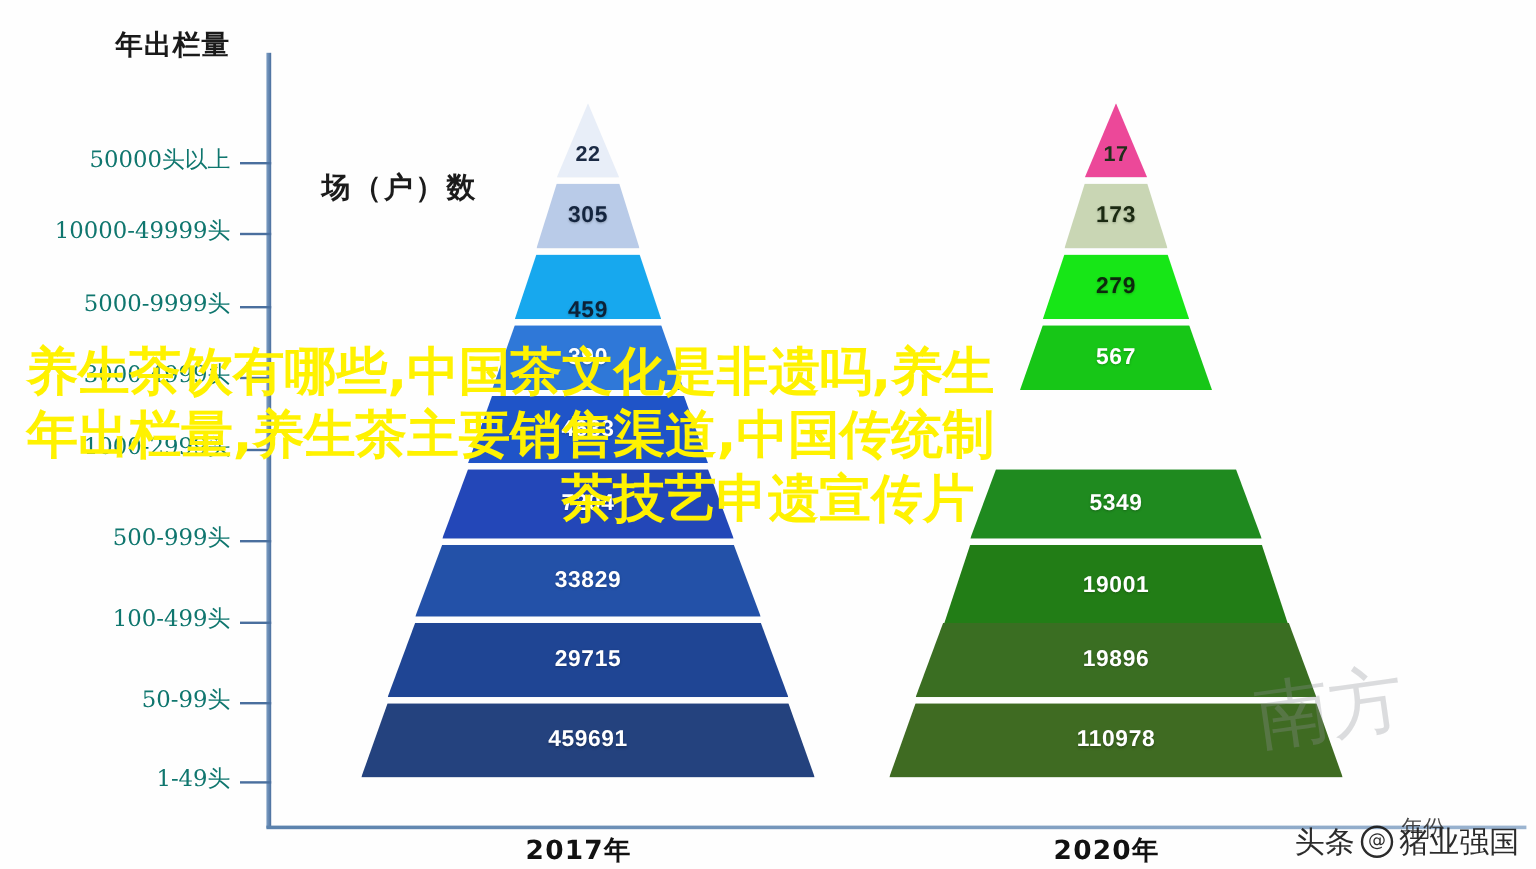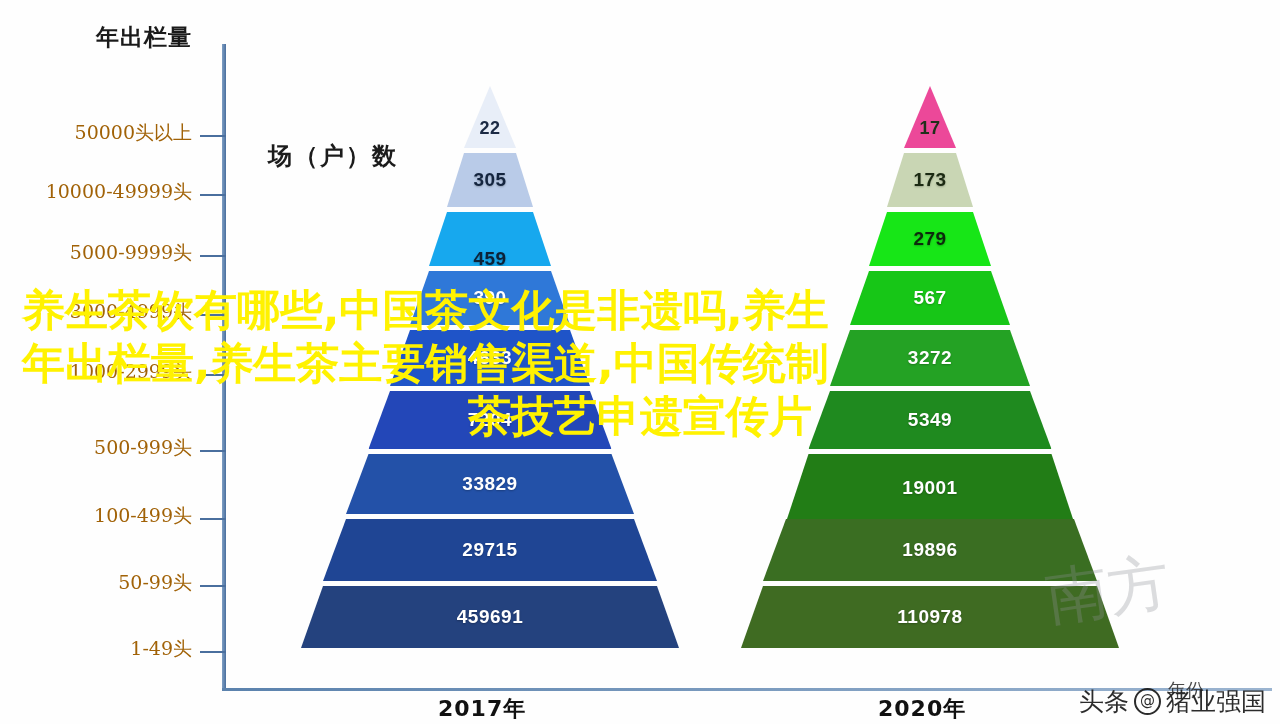--- a/index.html
+++ b/index.html
@@ -37,21 +37,21 @@
     position:absolute;left:1168px;top:678px;
     font-size:18px;color:#2a2a2a;
     font-family:"DejaVu Serif","Liberation Serif",serif;
     white-space:nowrap;opacity:.85;
   }
 
   
   .tick-row{position:absolute;left:0;width:226px;height:1px;}
   .tick-label{
     position:absolute;right:34px;top:-15px;
-    font-size:19px;color:#a16207;white-space:nowrap;text-align:right;
+    font-size:19px;color:#0f766e;white-space:nowrap;text-align:right;
     font-family:"DejaVu Serif","Liberation Serif",serif;
   }
   .tick-mark{
     position:absolute;right:0;top:0;width:26px;height:2px;background:#4a6f9e;
   }
 
   .legend-label{
     position:absolute;left:268px;top:140px;
     font-size:24px;color:#1b1b1b;letter-spacing:2px;white-space:nowrap;
     font-family:"DejaVu Serif","Liberation Serif",serif;font-weight:600;
@@ -204,23 +204,20 @@
       </div>
       <div class="level" style="top: 67px; width: 86px; height: 54px; background: linear-gradient(rgb(201, 214, 180), rgb(201, 214, 180)); clip-path: polygon(19.77% 0%, 80.23% 0%, 100% 100%, 0% 100%); filter: drop-shadow(rgba(50, 70, 100, 0.3) 0px 3px 3px);">
         <span class="val" style="color: rgb(27, 42, 18);">173</span>
       </div>
       <div class="level" style="top: 126px; width: 122px; height: 54px; background: linear-gradient(rgb(23, 230, 23), rgb(23, 230, 23)); clip-path: polygon(14.75% 0%, 85.25% 0%, 100% 100%, 0% 100%); filter: drop-shadow(rgba(50, 70, 100, 0.3) 0px 3px 3px);">
         <span class="val" style="color: rgb(13, 42, 13);">279</span>
       </div>
       <div class="level" style="top: 185px; width: 160px; height: 54px; background: linear-gradient(rgb(23, 198, 23), rgb(23, 198, 23)); clip-path: polygon(11.88% 0%, 88.13% 0%, 100% 100%, 0% 100%); filter: drop-shadow(rgba(50, 70, 100, 0.3) 0px 3px 3px);">
         <span class="val" style="color: rgb(255, 255, 255);">567</span>
       </div>
-      <div class="level" style="top: 244px; width: 200px; height: 56px; background: linear-gradient(rgb(36, 162, 36), rgb(36, 162, 36)); clip-path: polygon(10% 0%, 90% 0%, 100% 100%, 0% 100%); filter: drop-shadow(rgba(50, 70, 100, 0.3) 0px 3px 3px);">
-        <span class="val" style="color: rgb(255, 255, 255);">3272</span>
-      </div>
       <div class="level" style="top: 305px; width: 243px; height: 58px; background: linear-gradient(rgb(31, 138, 31), rgb(31, 138, 31)); clip-path: polygon(8.85% 0%, 91.15% 0%, 100% 100%, 0% 100%); filter: drop-shadow(rgba(50, 70, 100, 0.3) 0px 3px 3px);">
         <span class="val" style="color: rgb(255, 255, 255);">5349</span>
       </div>
       <div class="level" style="top: 368px; width: 288px; height: 68px; background: linear-gradient(rgb(34, 125, 22), rgb(34, 125, 22)); clip-path: polygon(7.81% 0%, 92.19% 0%, 100% 100%, 0% 100%); filter: drop-shadow(rgba(50, 70, 100, 0.3) 0px 3px 3px);">
         <span class="val" style="color: rgb(255, 255, 255);">19001</span>
       </div>
       <div class="level" style="top: 433px; width: 334px; height: 62px; background: linear-gradient(rgb(58, 110, 34), rgb(58, 110, 34)); clip-path: polygon(6.89% 0%, 93.11% 0%, 100% 100%, 0% 100%); filter: drop-shadow(rgba(50, 70, 100, 0.3) 0px 3px 3px);">
         <span class="val" style="color: rgb(255, 255, 255);">19896</span>
       </div>
       <div class="level" style="top: 500px; width: 378px; height: 62px; background: linear-gradient(rgb(63, 107, 34), rgb(63, 107, 34)); clip-path: polygon(5.82% 0%, 94.18% 0%, 100% 100%, 0% 100%); filter: drop-shadow(rgba(50, 70, 100, 0.3) 0px 3px 3px); text-align: center;">

